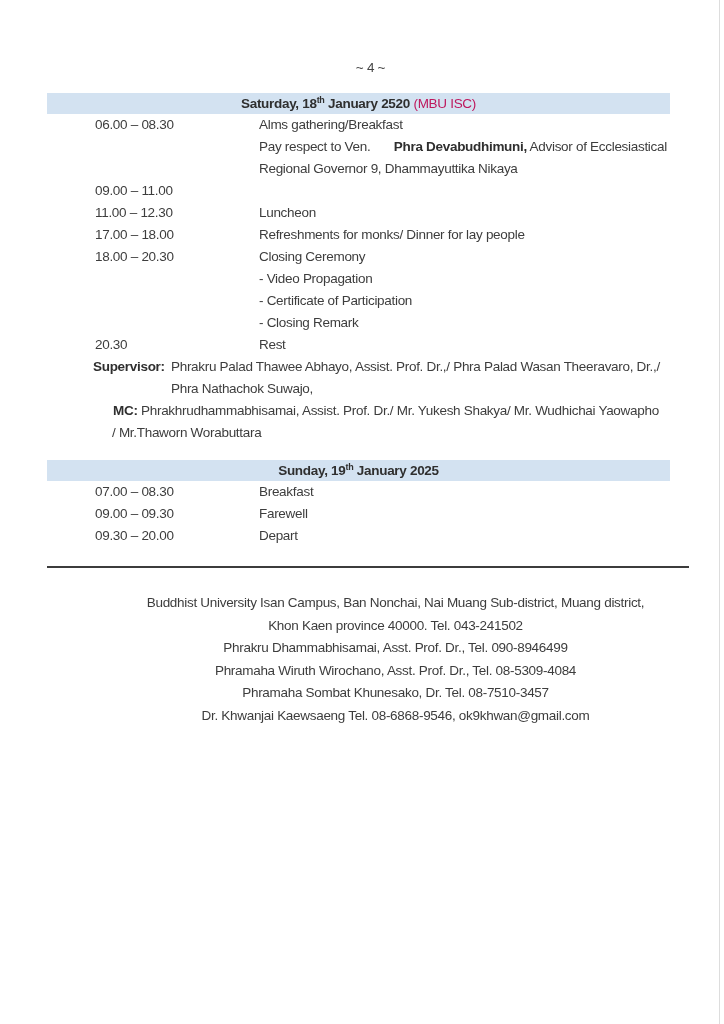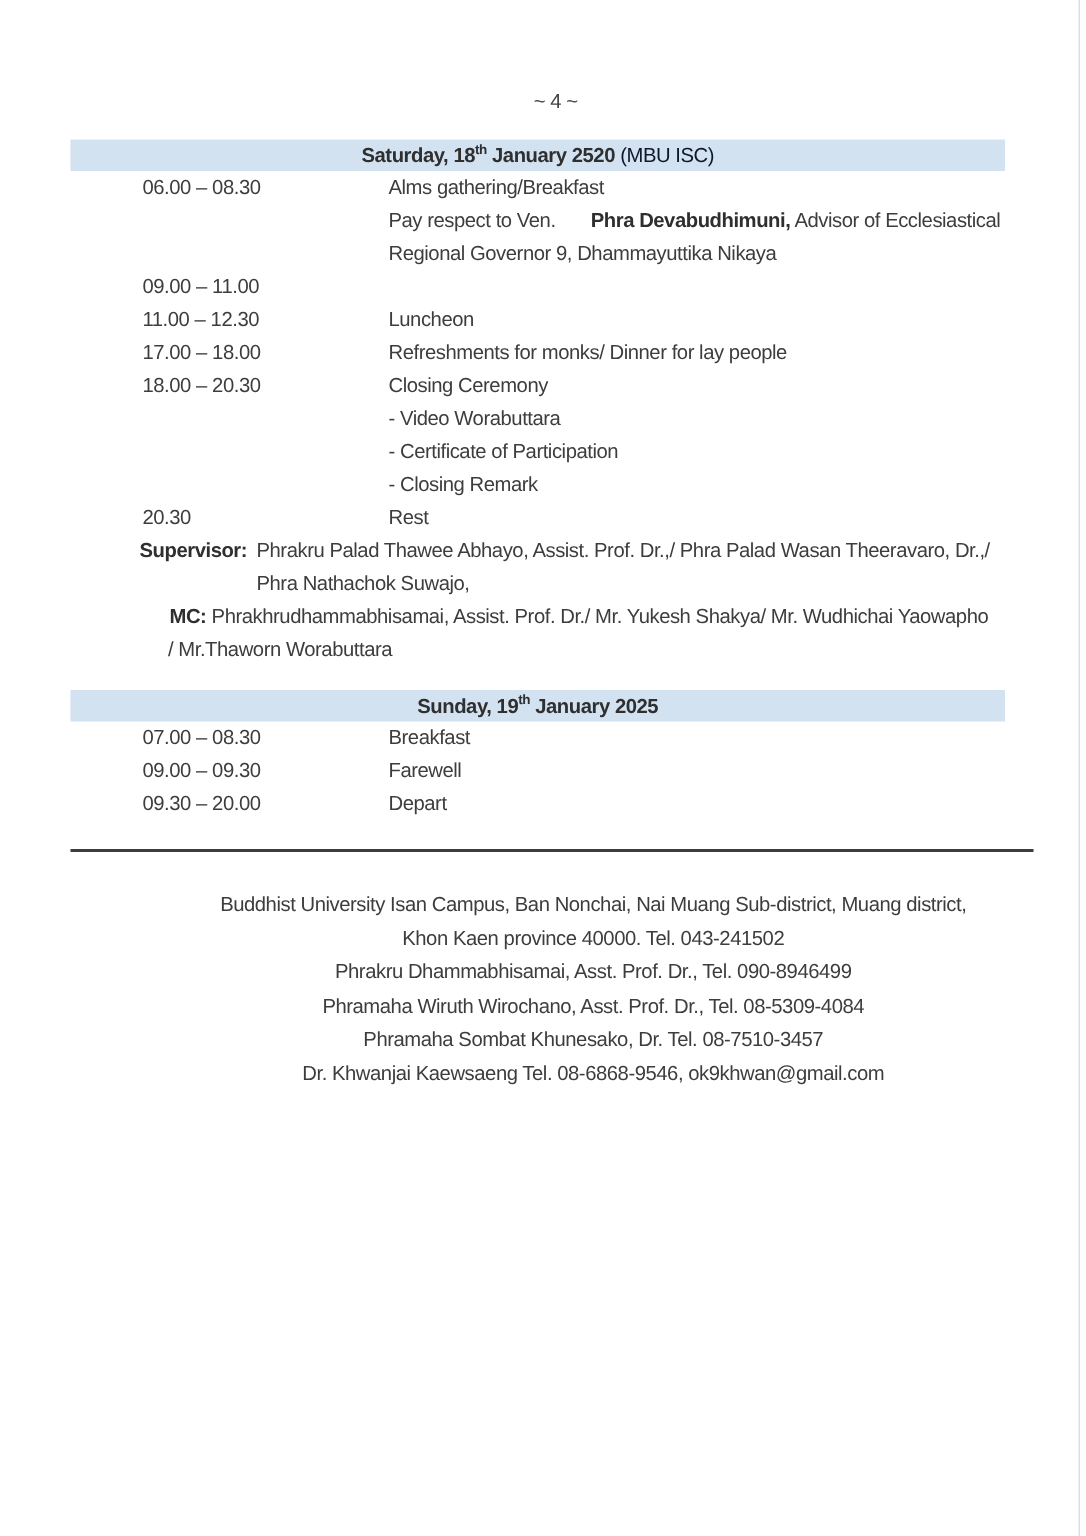--- a/index.html
+++ b/index.html
@@ -11,21 +11,21 @@
   }
   .edge-line { position:absolute; left:719px; top:0; width:1px; height:100%; background:#dddddd; }
   .content { padding-left:47px; padding-right:30px; }
   .page-number { padding-top:57px; text-align:center; color:#444; }
   .bold { font-weight:bold; color:#2f2f2f;padding-left:20px; }
   .day-header {
     width:623px; height:21px; margin-top:14px;
     background:#d3e2f1; text-align:center; line-height:21px;
     font-weight:bold; color:#2f2f2f;
   }
-  .day-header .reg { font-weight:normal; color:#0f172a; }
+  .day-header .reg { font-weight:normal; color:#be185d; }
   sup { font-size:9px; line-height:0; vertical-align:super; }
   .row { display:flex; white-space:nowrap;gap:34px; }
   .row .time { margin-left:48px; width:130px; flex:none; }
   .row .desc { flex:none; white-space:nowrap; }
   .sup-first { display:flex; margin-left:46px; white-space:nowrap; }
   .sup-label { width:78px; flex:none; font-weight:bold; color:#2f2f2f; }
   .sup-cont { margin-left:124px; white-space:nowrap; }
   .mc-first { margin-left:46px; white-space:nowrap; }
   .mc-cont { margin-left:65px; white-space:nowrap; }
   .sunday { margin-top:16px; }
@@ -67,21 +67,21 @@
     <div class="row">
       <div class="time">17.00 – 18.00</div>
       <div class="desc">Refreshments for monks/ Dinner for lay people</div>
     </div>
     <div class="row">
       <div class="time">18.00 – 20.30</div>
       <div class="desc">Closing Ceremony</div>
     </div>
     <div class="row">
       <div class="time"></div>
-      <div class="desc">- Video Worabuttara</div>
+      <div class="desc">- Video Propagation</div>
     </div>
     <div class="row">
       <div class="time"></div>
       <div class="desc">- Certificate of Participation</div>
     </div>
     <div class="row">
       <div class="time"></div>
       <div class="desc">- Closing Remark</div>
     </div>
     <div class="row">

